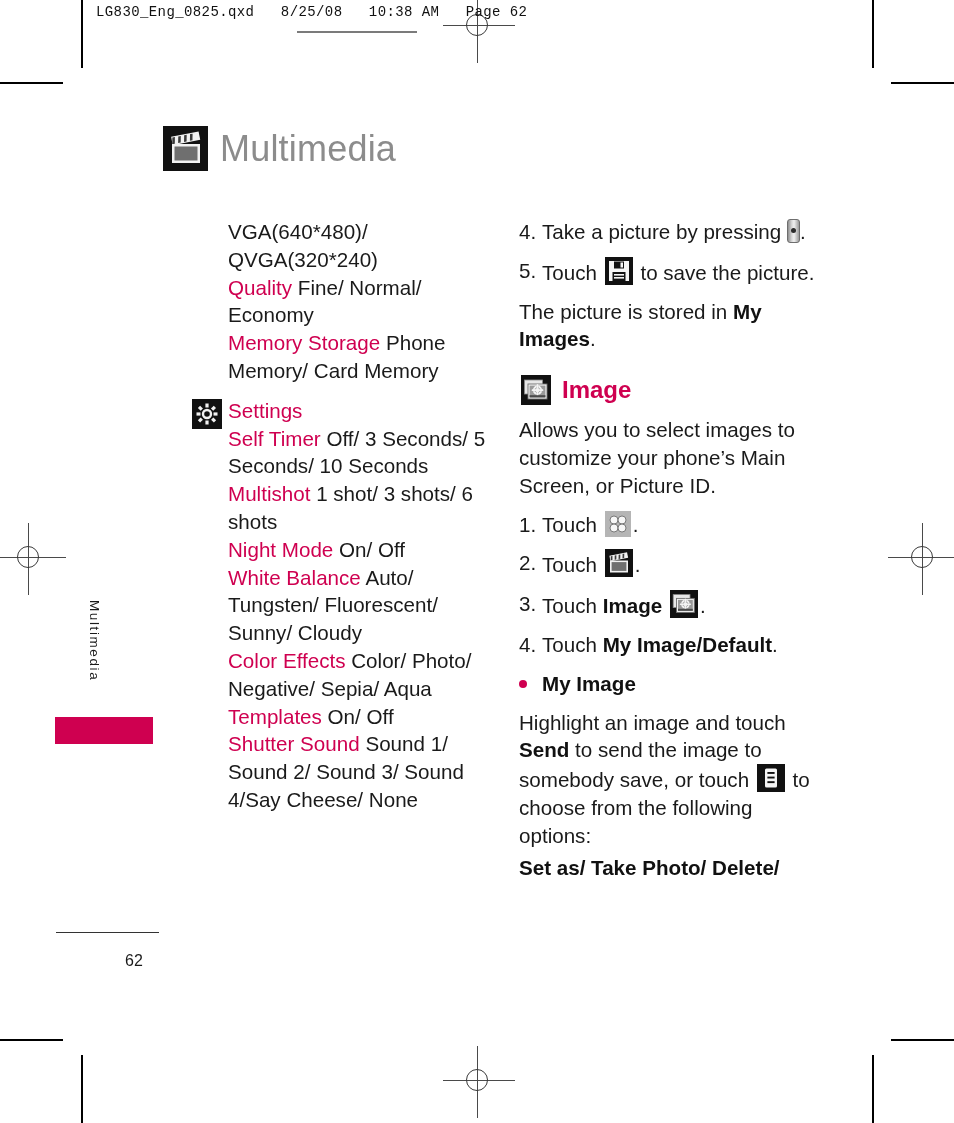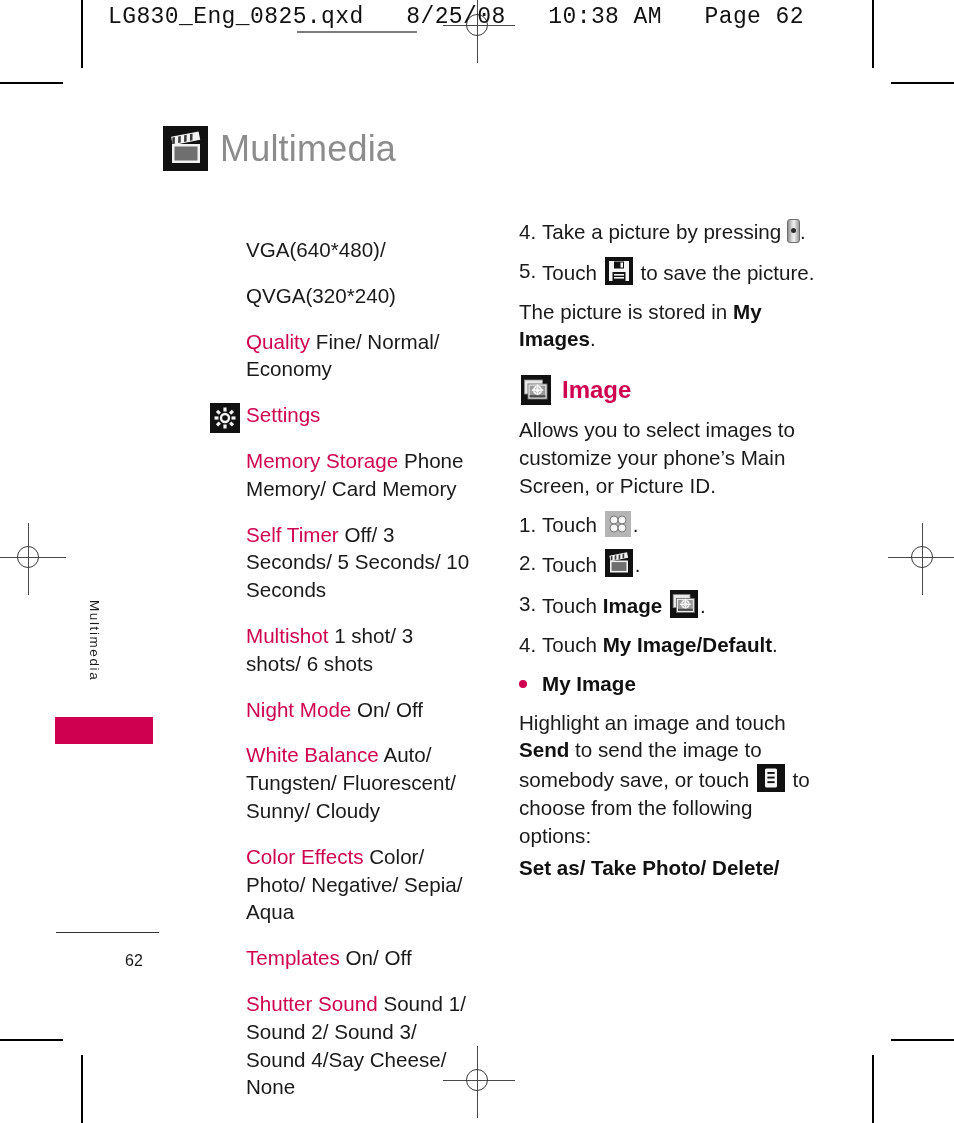--- a/index.html
+++ b/index.html
@@ -34,24 +34,24 @@
     width: 1.3px; height: 72px; background: #4a4a4a;
   }
   .reg-mark .hline {
     position: absolute; top: 22px; left: -12px;
     width: 72px; height: 1.3px; background: #4a4a4a;
   }
 
   
   .file-header {
     position: absolute;
-    left: 108px;
+    left: 96px;
     top: 4px;
     font-family: "Liberation Mono", monospace;
-    font-size: 23px;
+    font-size: 14px;
     letter-spacing: 0.4px;
     color: #111;
     white-space: pre;
   }
   .header-rule {
     position: absolute;
     left: 297px;
     top: 31px;
     width: 120px;
     height: 1.6px;
@@ -124,21 +124,21 @@
     font-size: 20.6px;
     line-height: 27.8px;
     color: #1a1a1a;
   }
   .col-left  { left: 228px; width: 262px; }
   .col-right { left: 519px; width: 300px; }
 
   .key { color: #cf0050; text-align: center; }
   .b   { font-weight: bold; color: #111; }
 
-  p.para { margin: 18px; }
+  p.para { margin: 0; }
   p.gap  { margin: 11px 0 0 0; }
 
   
   .row {
     display: flex;
     align-items: flex-start;
     margin-top: 11px;
   }
   .row:first-child { margin-top: 0; }
   .row .num {
@@ -275,45 +275,45 @@
 <div class="col col-left">
 
   <p class="para">VGA(640*480)/</p>
   <p class="para">QVGA(320*240)</p>
 
   <p class="para">
     <span class="key">Quality</span>
     <span>Fine/ Normal/ Economy</span>
   </p>
 
+  <p class="para">
+    <span class="key">Memory Storage</span>
+    <span>Phone Memory/ Card Memory</span>
+  </p>
+
   <p class="para" style="margin-top:12px; position:relative; padding-left:0;">
     <span class="chip chip-dark ic-settings" style="position:absolute; left:-38px; top:2px;">
       <svg class="glyph" width="30" height="30" viewBox="0 0 30 30">
         <rect width="30" height="30" fill="#111"></rect>
         <g fill="none" stroke="#f2f2f2" stroke-width="2.4">
           <circle cx="15" cy="15" r="4"></circle>
         </g>
         <g fill="#f2f2f2">
           <rect x="13.4" y="4.5" width="3.2" height="4"></rect>
           <rect x="13.4" y="21.5" width="3.2" height="4"></rect>
           <rect x="4.5" y="13.4" width="4" height="3.2"></rect>
           <rect x="21.5" y="13.4" width="4" height="3.2"></rect>
           <rect x="6.8" y="7.2" width="3.2" height="4" transform="rotate(-45 8.4 9.2)"></rect>
           <rect x="20" y="19" width="3.2" height="4" transform="rotate(-45 21.6 21)"></rect>
           <rect x="19.9" y="7.2" width="3.2" height="4" transform="rotate(45 21.5 9.2)"></rect>
           <rect x="6.8" y="19" width="3.2" height="4" transform="rotate(45 8.4 21)"></rect>
         </g>
       </svg>
     </span>
     <span class="key">Settings</span>
-  </p>
-
-  <p class="para">
-    <span class="key">Memory Storage</span>
-    <span>Phone Memory/ Card Memory</span>
   </p>
 
   <p class="para">
     <span class="key">Self Timer</span>
     <span>Off/ 3 Seconds/ 5 Seconds/ 10 Seconds</span>
   </p>
   <p class="para">
     <span class="key">Multishot</span>
     <span>1 shot/ 3 shots/ 6 shots</span>
   </p>

